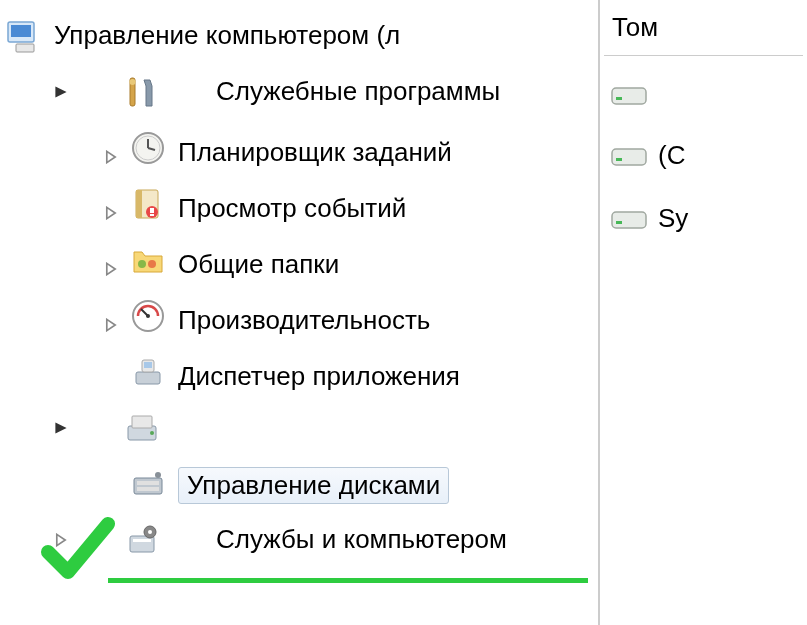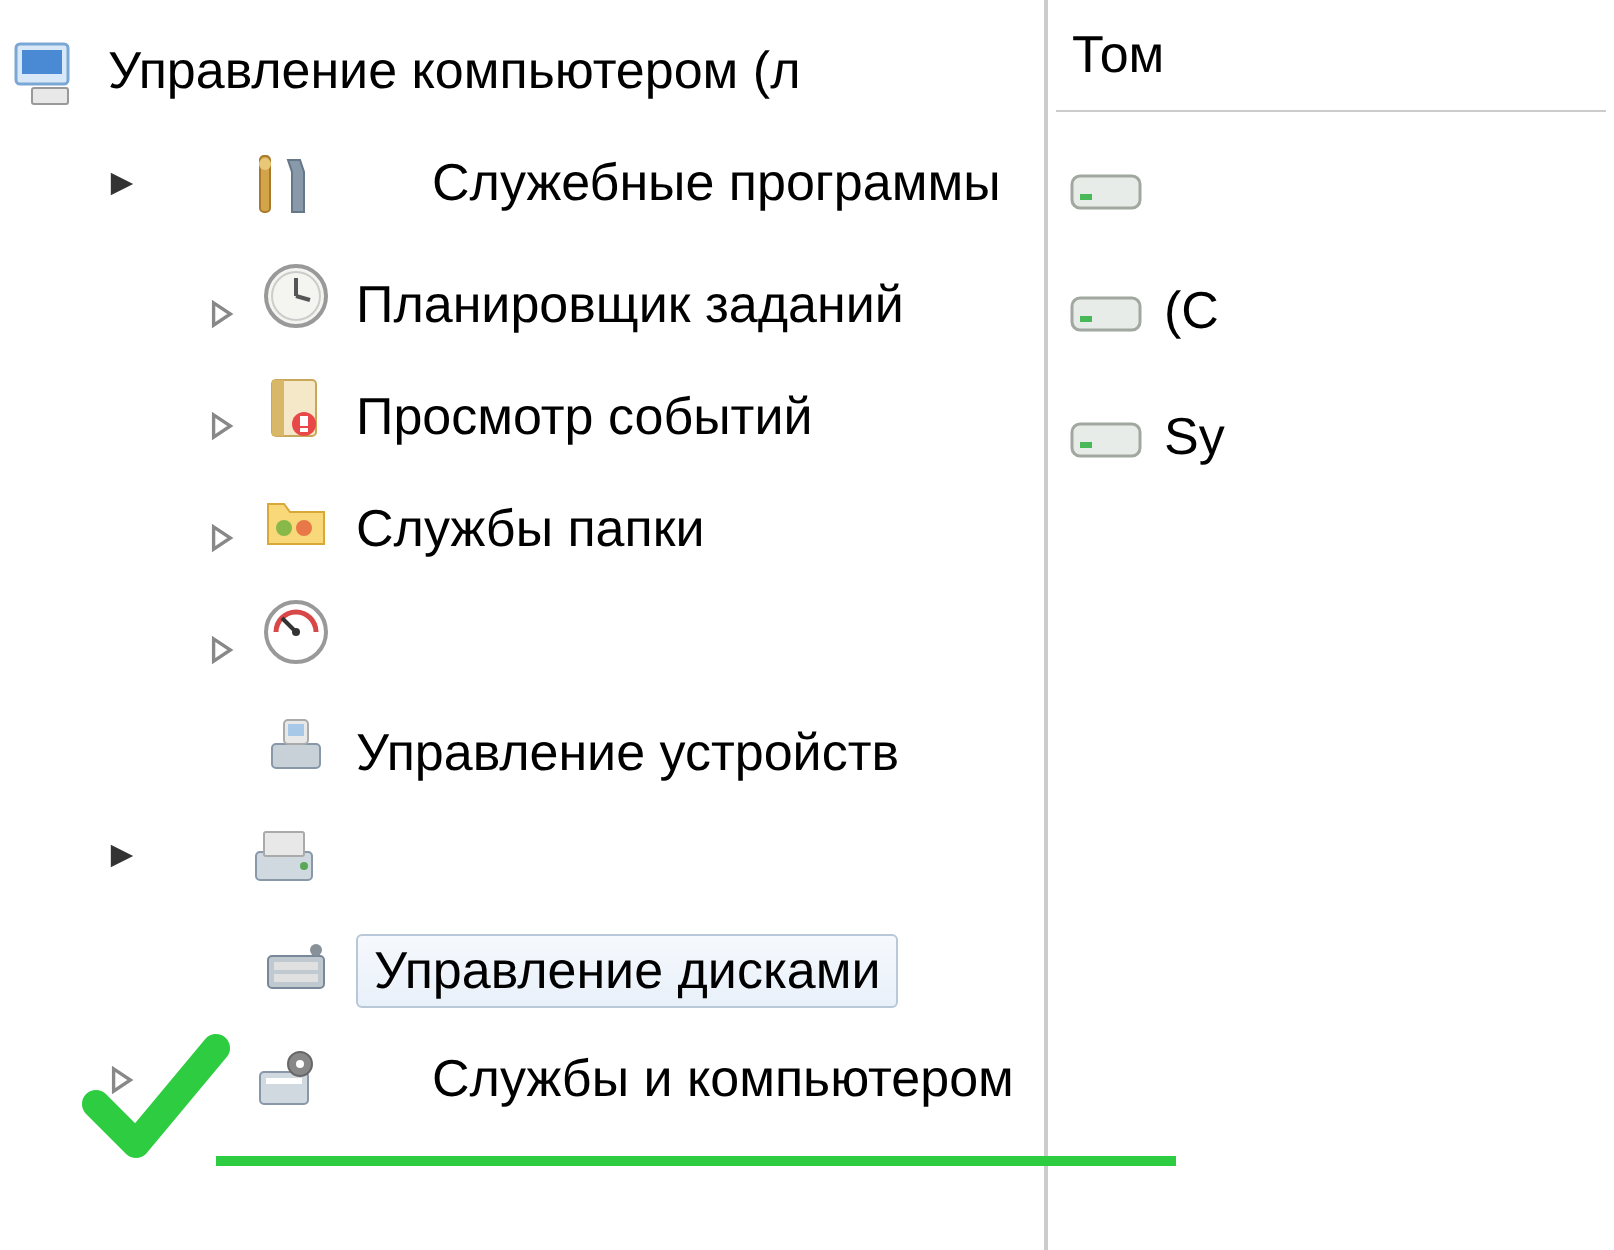--- a/index.html
+++ b/index.html
@@ -7,21 +7,21 @@
       font-family: 'Segoe UI', Tahoma, sans-serif;
       font-size: 24px;
       background: #fff;
       width: 807px;
       height: 625px;
       overflow: hidden;
       position: relative;
     }
     .container { display: flex; height: 100%; }
     .tree-panel {
-      width: 524px;
+      width: 600px;
       border-right: 2px solid #ccc;
       padding: 8px 0;
       overflow: hidden;
     }
     .volume-panel {
       flex: 1;
       padding: 8px 4px;
       border-radius: 30px;
     }
     .vol-header {
@@ -172,49 +172,50 @@
             <path d="M2 1 L8 5 L2 9 Z" fill="none" stroke="#888" stroke-width="1.2"></path>
           </svg>
       </span>
       <span class="icon">
         <svg viewBox="0 0 40 40">
             <path d="M6 12 L14 12 L17 16 L34 16 L34 32 L6 32 Z" fill="#f8d878" stroke="#d8a838"></path>
             <circle cx="14" cy="24" r="4" fill="#88b848"></circle>
             <circle cx="24" cy="24" r="4" fill="#e87848"></circle>
           </svg>
       </span>
-      <span class="label">Службы папки</span>
+      <span class="label">Общие папки</span>
     </div>
 
     <div class="tree-item indent-2">
       <span class="expander">
         <svg viewBox="0 0 10 10">
             <path d="M2 1 L8 5 L2 9 Z" fill="none" stroke="#888" stroke-width="1.2"></path>
           </svg>
       </span>
       <span class="icon">
         <svg viewBox="0 0 40 40">
             <circle cx="20" cy="20" r="15" fill="#fff" stroke="#999" stroke-width="2"></circle>
             <path d="M10 20 A10 10 0 0 1 30 20" fill="none" stroke="#d84848" stroke-width="2.5"></path>
             <line x1="20" y1="20" x2="13" y2="13" stroke="#333" stroke-width="2"></line>
             <circle cx="20" cy="20" r="2" fill="#333"></circle>
           </svg>
       </span>
+      <span class="label">Производительность</span>
     </div>
 
     <div class="tree-item indent-2">
       <span class="expander" style="visibility:hidden"></span>
       <span class="icon">
         <svg viewBox="0 0 40 40">
             <rect x="8" y="20" width="24" height="12" rx="2" fill="#c8d0d8" stroke="#8898a8"></rect>
             <rect x="14" y="8" width="12" height="12" rx="2" fill="#e8e8e8" stroke="#aaa"></rect>
             <rect x="16" y="10" width="8" height="6" fill="#a8c8e8"></rect>
           </svg>
       </span>
-      <span class="label">Управление устройств</span>
+      <span class="label">Диспетчер приложения</span>
     </div>
 
     <div class="tree-item indent-1">
       <span class="expander">
         <svg viewBox="0 0 10 10">
             <path d="M1 1 L9 5 L1 9 Z" fill="#333"></path>
           </svg>
       </span>
       <span class="icon">
         <svg viewBox="0 0 40 40">

